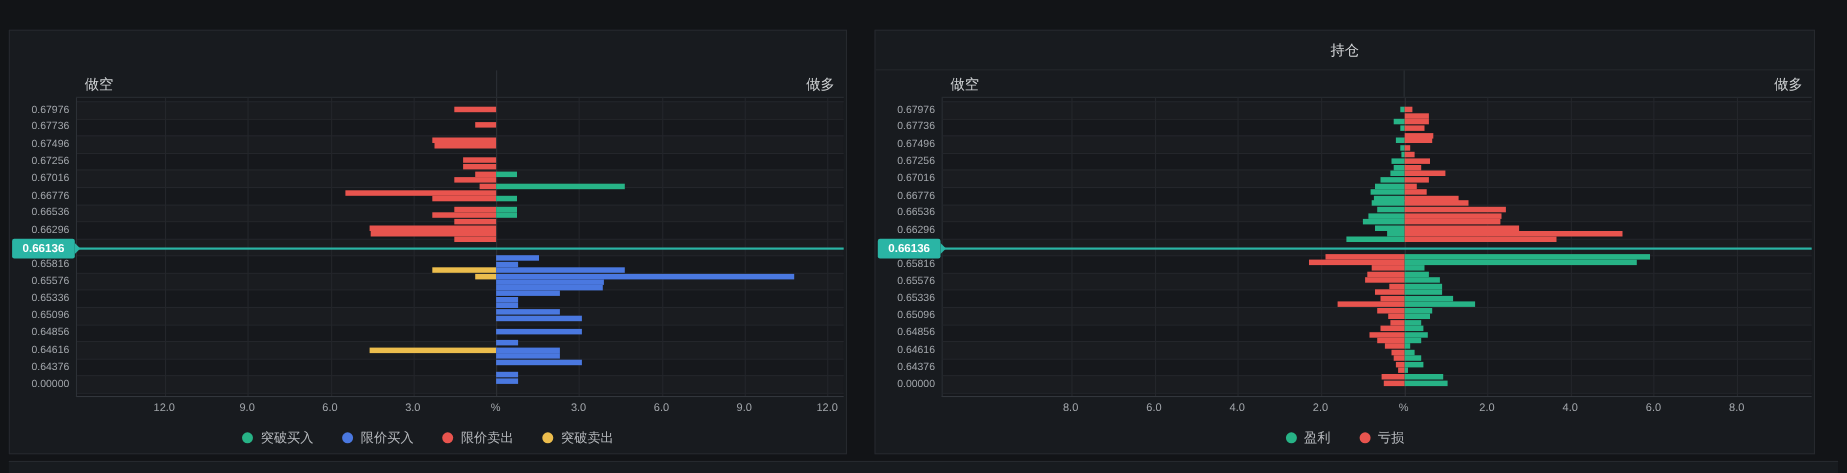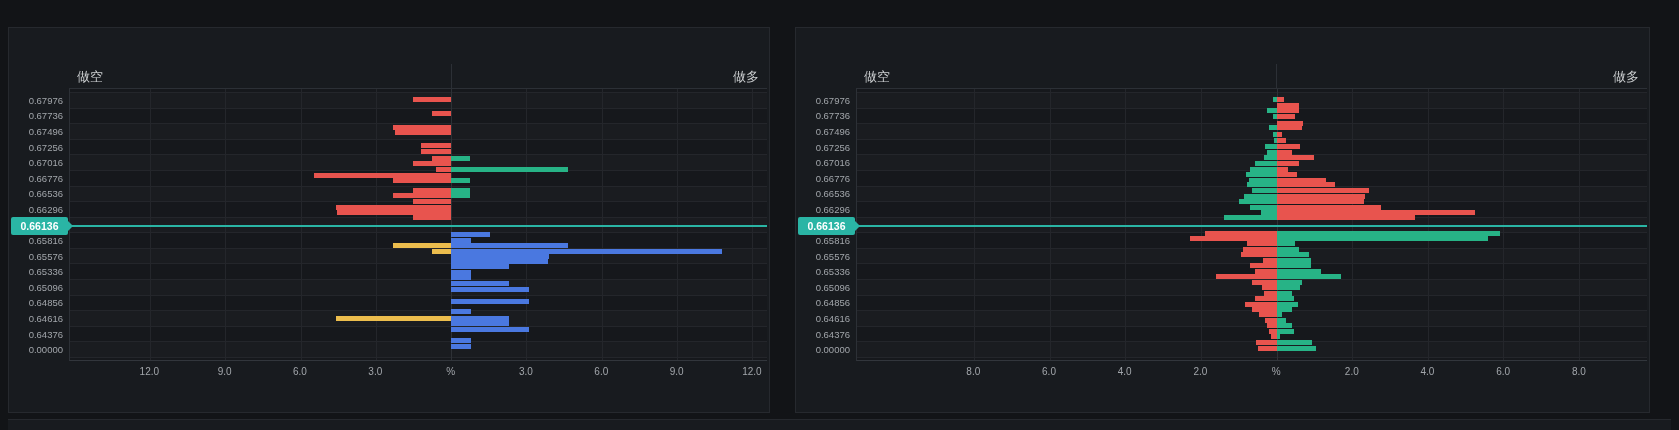--- a/index.html
+++ b/index.html
@@ -161,23 +161,42 @@
       <div class="xtick" style="left: 11.5108%;">12.0</div>
       <div class="xtick" style="left: 22.3022%;">9.0</div>
       <div class="xtick" style="left: 33.0935%;">6.0</div>
       <div class="xtick" style="left: 43.8849%;">3.0</div>
       <div class="xtick" style="left: 54.6763%;">%</div>
       <div class="xtick" style="left: 65.4676%;">3.0</div>
       <div class="xtick" style="left: 76.259%;">6.0</div>
       <div class="xtick" style="left: 87.0504%;">9.0</div>
       <div class="xtick" style="left: 97.8417%;">12.0</div>
     </div>
+  <div class="legend">
+      <div class="litem">
+        <div class="ldot" style="background: rgb(39, 179, 134);"></div>
+        <div class="ltext">突破买入</div>
+      </div>
+      <div class="litem">
+        <div class="ldot" style="background: rgb(74, 120, 224);"></div>
+        <div class="ltext">限价买入</div>
+      </div>
+      <div class="litem">
+        <div class="ldot" style="background: rgb(232, 84, 78);"></div>
+        <div class="ltext">限价卖出</div>
+      </div>
+      <div class="litem">
+        <div class="ldot" style="background: rgb(236, 189, 77);"></div>
+        <div class="ltext">突破卖出</div>
+      </div>
+    </div>
 </div>
 
 <div class="card card-right">
+  <div class="card-title">持仓</div>
   <div class="hdr">
     <span class="short">做空</span>
     <span class="long">做多</span>
     <span class="mid" style="left: 53.11%;"></span>
   </div>
   <div class="yaxis">
       <div class="ylab" style="top: 10.7941px;">0.67976</div>
       <div class="ylab" style="top: 26.3824px;">0.67736</div>
       <div class="ylab" style="top: 41.9706px;">0.67496</div>
       <div class="ylab" style="top: 57.5588px;">0.67256</div>
@@ -328,15 +347,25 @@
       <div class="xtick" style="left: 14.8325%;">8.0</div>
       <div class="xtick" style="left: 24.4019%;">6.0</div>
       <div class="xtick" style="left: 33.9713%;">4.0</div>
       <div class="xtick" style="left: 43.5407%;">2.0</div>
       <div class="xtick" style="left: 53.11%;">%</div>
       <div class="xtick" style="left: 62.6794%;">2.0</div>
       <div class="xtick" style="left: 72.2488%;">4.0</div>
       <div class="xtick" style="left: 81.8182%;">6.0</div>
       <div class="xtick" style="left: 91.3876%;">8.0</div>
     </div>
+  <div class="legend">
+      <div class="litem">
+        <div class="ldot" style="background: rgb(39, 179, 134);"></div>
+        <div class="ltext">盈利</div>
+      </div>
+      <div class="litem">
+        <div class="ldot" style="background: rgb(232, 84, 78);"></div>
+        <div class="ltext">亏损</div>
+      </div>
+    </div>
 </div>
 
 <div class="next-strip"></div>
 
 </body></html>

